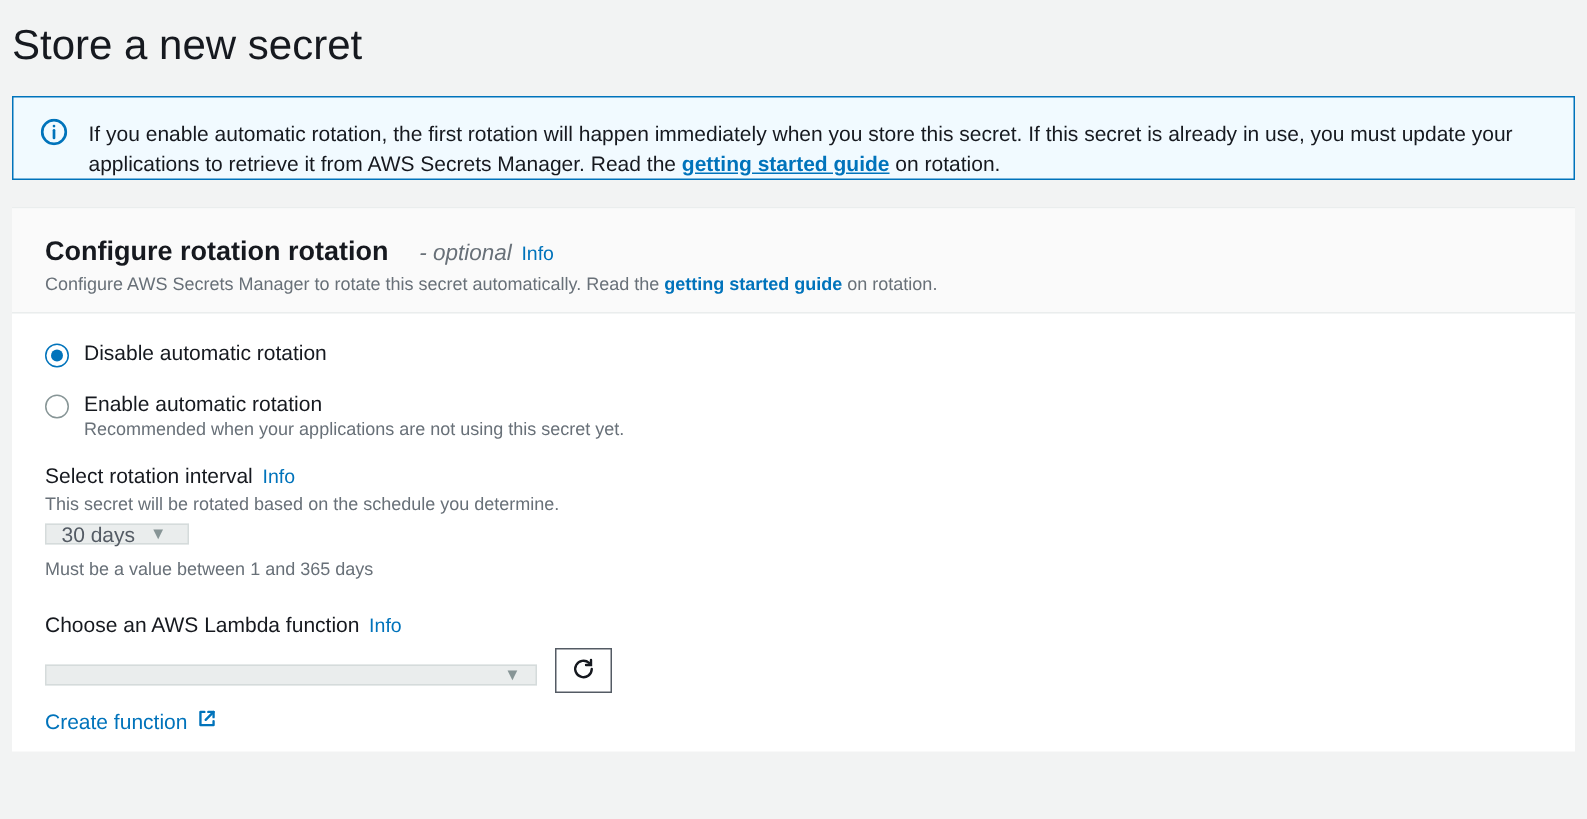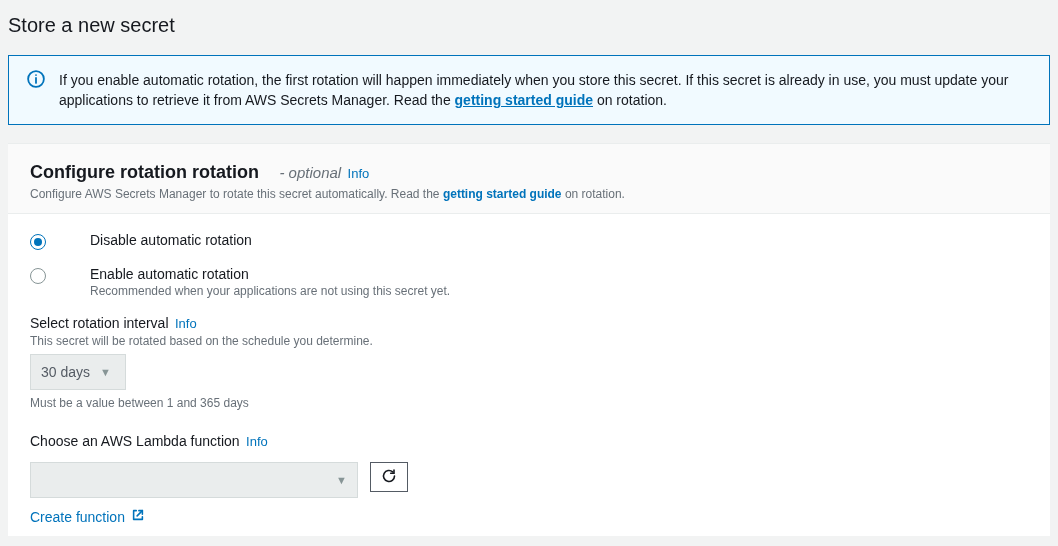--- a/index.html
+++ b/index.html
@@ -6,29 +6,29 @@
   body {
     font-family: "Amazon Ember", "Helvetica Neue", Arial, sans-serif;
     background: #f2f3f3;
     color: #16191f;
     width: 1058px;
     height: 546px;
     overflow: hidden;
     padding: 0 4px;
   }
   h1.page-title {
-    font-size: 20px;
+    font-size: 28px;
     font-weight: 400;
     padding: 14px 0 18px 4px;
     color: #16191f;
   }
   .info-alert {
     border: 1px solid #0073bb;
     background: #f1faff;
-    padding: 14px 18px 14px 50px;
+    padding: 14px 18px 0 50px;
     position: relative;
     margin: 0 4px 18px 4px;
   }
   .info-alert .info-icon {
     position: absolute;
     left: 18px;
     top: 14px;
     width: 18px; height: 18px;
     color: #0073bb;
   }
@@ -83,21 +83,20 @@
     cursor: pointer;
   }
   .panel-body {
     padding: 18px 22px 10px 22px;
   }
   .radio-row {
     display: flex;
     align-items: flex-start;
     margin-bottom: 16px;
     cursor: pointer;
-    gap: 34px;
   }
   .radio-outer {
     width: 16px; height: 16px; border-radius: 50%;
     border: 1px solid #879596;
     margin-top: 2px;
     margin-right: 10px;
     flex-shrink: 0;
     display: flex; align-items: center; justify-content: center;
   }
   .radio-outer.selected { border-color: #0073bb; }
@@ -125,21 +124,21 @@
     font-size: 12px;
     color: #687078;
     margin-top: 2px;
   }
   .select-disabled {
     display: inline-flex;
     align-items: center;
     border: 1px solid #d5dbdb;
     background: #eaeded;
     color: #545b64;
-    height: 36px;
+    height: 14px;
     padding: 0 10px;
     margin-top: 6px;
     font-size: 14px;
     min-width: 96px;
     cursor: default;
   }
   .select-disabled.wide { min-width: 328px; justify-content: flex-end; }
   .caret {
     margin-left: 10px;
     color: #879596;

